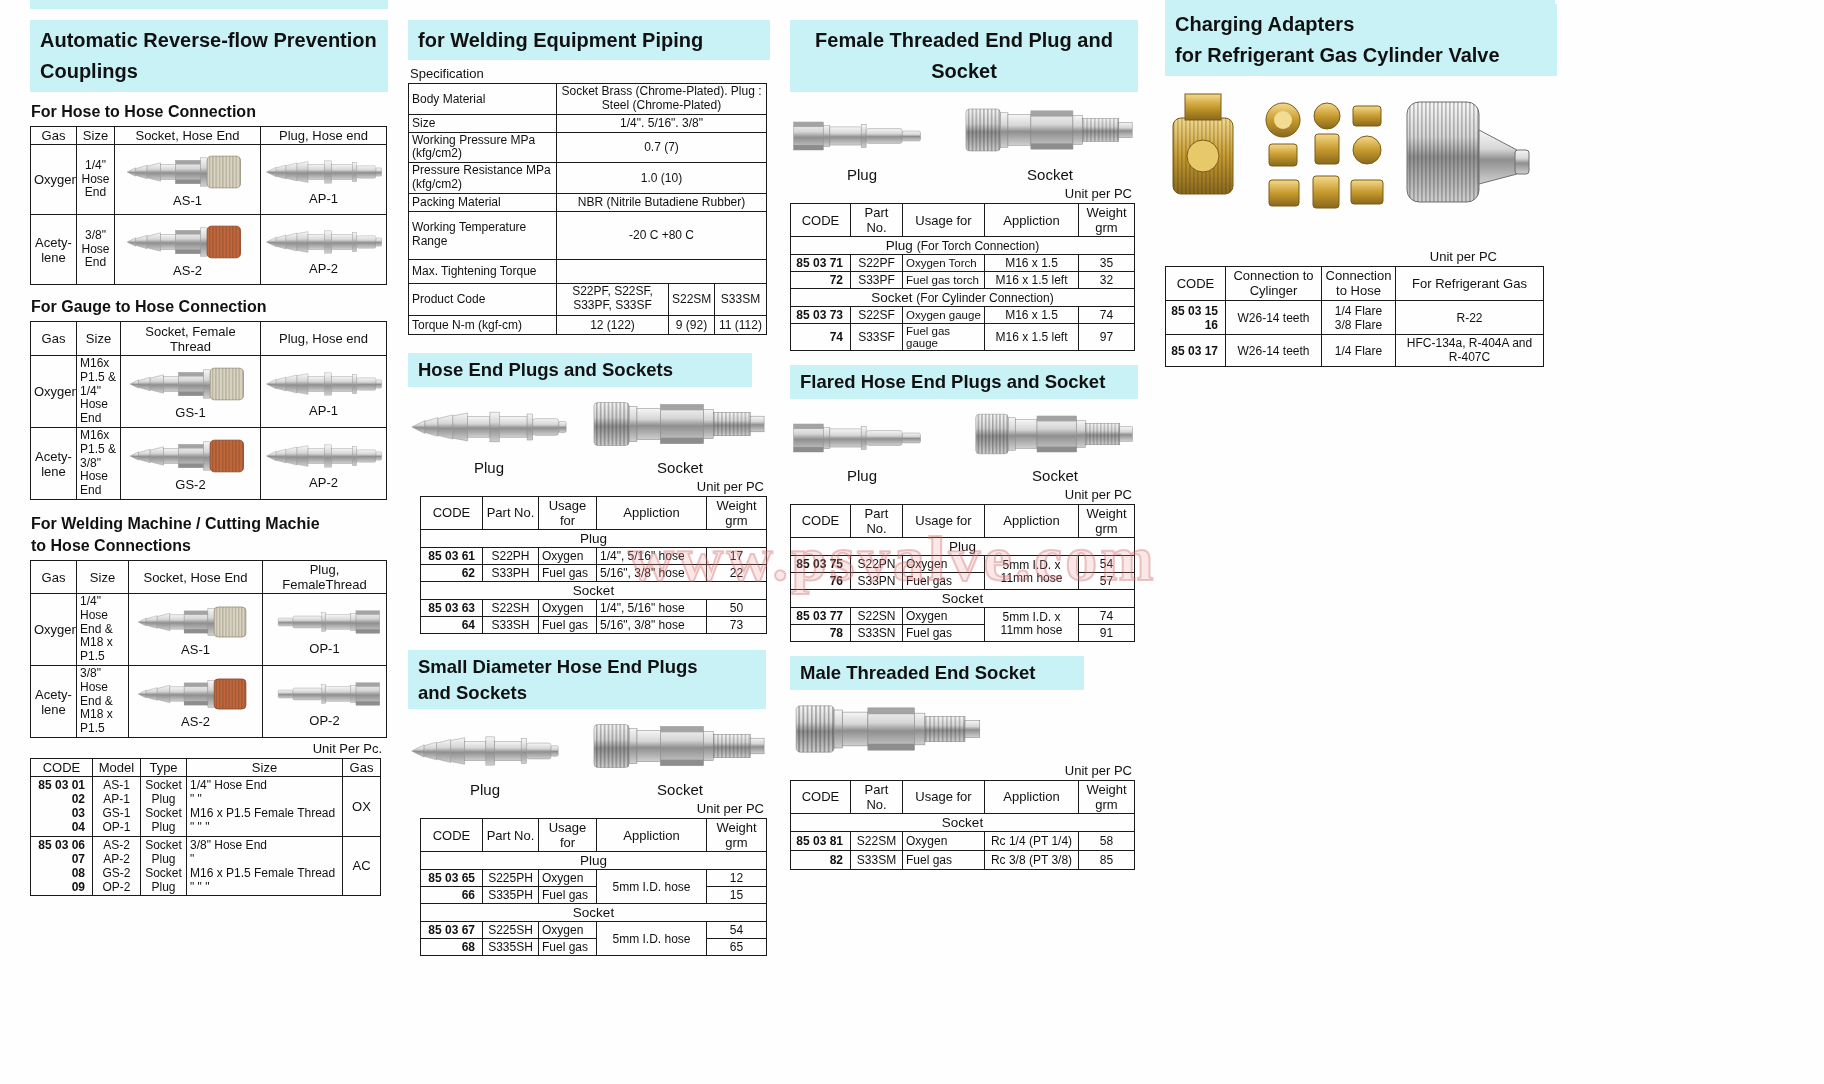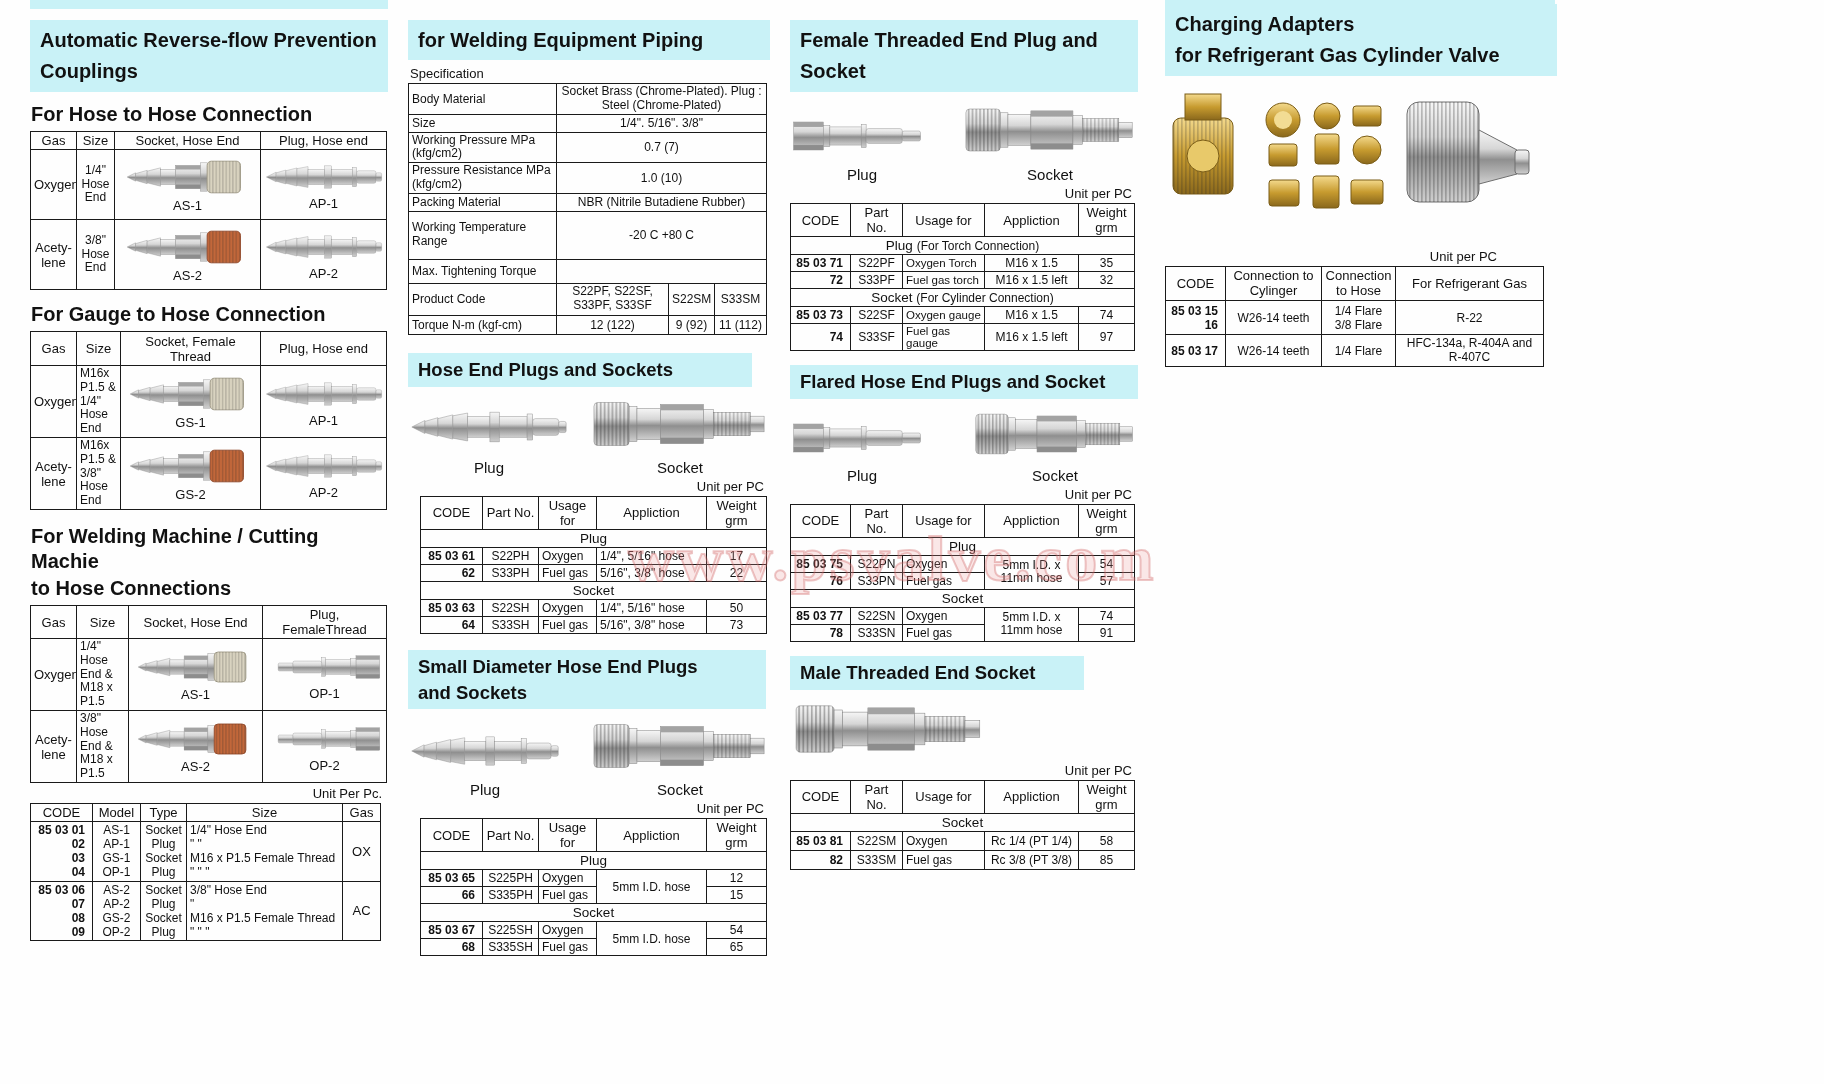--- a/index.html
+++ b/index.html
@@ -6,21 +6,21 @@
   #page{position:relative;width:1824px;height:1084px;background:#fefefe;overflow:hidden;
         font-family:"Liberation Sans",sans-serif;color:#111;}
   .sliver{position:absolute;top:0;height:9px;background:#c9f2f7;}
   .col{position:absolute;top:0;}
   .col1{left:30px;width:358px;}
   .col2{left:408px;width:362px;}
   .col3{left:790px;width:348px;}
   .col4{left:1165px;width:392px;}
   .band{background:#c9f2f7;font-weight:700;font-size:20px;line-height:1.55;padding:5px 10px;}
   .band2{background:#c9f2f7;font-weight:700;font-size:18.5px;line-height:1.4;padding:4px 10px;}
-  .sh{font-weight:700;font-size:20px;line-height:1.25;margin:10px 0 4px 1px;}
+  .sh{font-weight:700;font-size:16px;line-height:1.25;margin:10px 0 4px 1px;}
   table{border-collapse:collapse;table-layout:fixed;}
   td,th{border:1px solid #1a1a1a;font-size:12px;padding:1px 3px;vertical-align:middle;overflow:hidden;}
   th{font-weight:400;font-size:13px;text-align:center;}
   .imgcell{text-align:center;padding:2px 1px;}
   .imgcell svg{display:block;margin:0 auto;}
   .mlabel{font-size:13px;margin-top:1px;}
   .c{text-align:center;}
   .code{font-weight:700;text-align:right;padding-right:7px;}
   .subband td{text-align:center;font-size:13.5px;border-left:1px solid #1a1a1a;border-right:1px solid #1a1a1a;}
   .sbn{font-size:12px;}
@@ -553,21 +553,21 @@
       <td class="code">68</td>
       <td class="c">S335SH</td>
       <td>Fuel gas</td>
       <td class="c">65</td>
     </tr>
   </tbody>
       </table>
 </div>
 
 <div class="col col3">
-  <div class="band" style="margin-top:20px;">
+  <div class="band" style="margin-top:20px;text-align:center;">
     <div>Female Threaded End Plug and</div>
     <div>Socket</div>
   </div>
   <div class="figrow">
     <div class="fig">
       <svg width="140" height="48" viewBox="0 0 170 50">
             <use href="#sym-nutplug"></use>
           </svg>
       <div class="figlab">Plug</div>
     </div>

